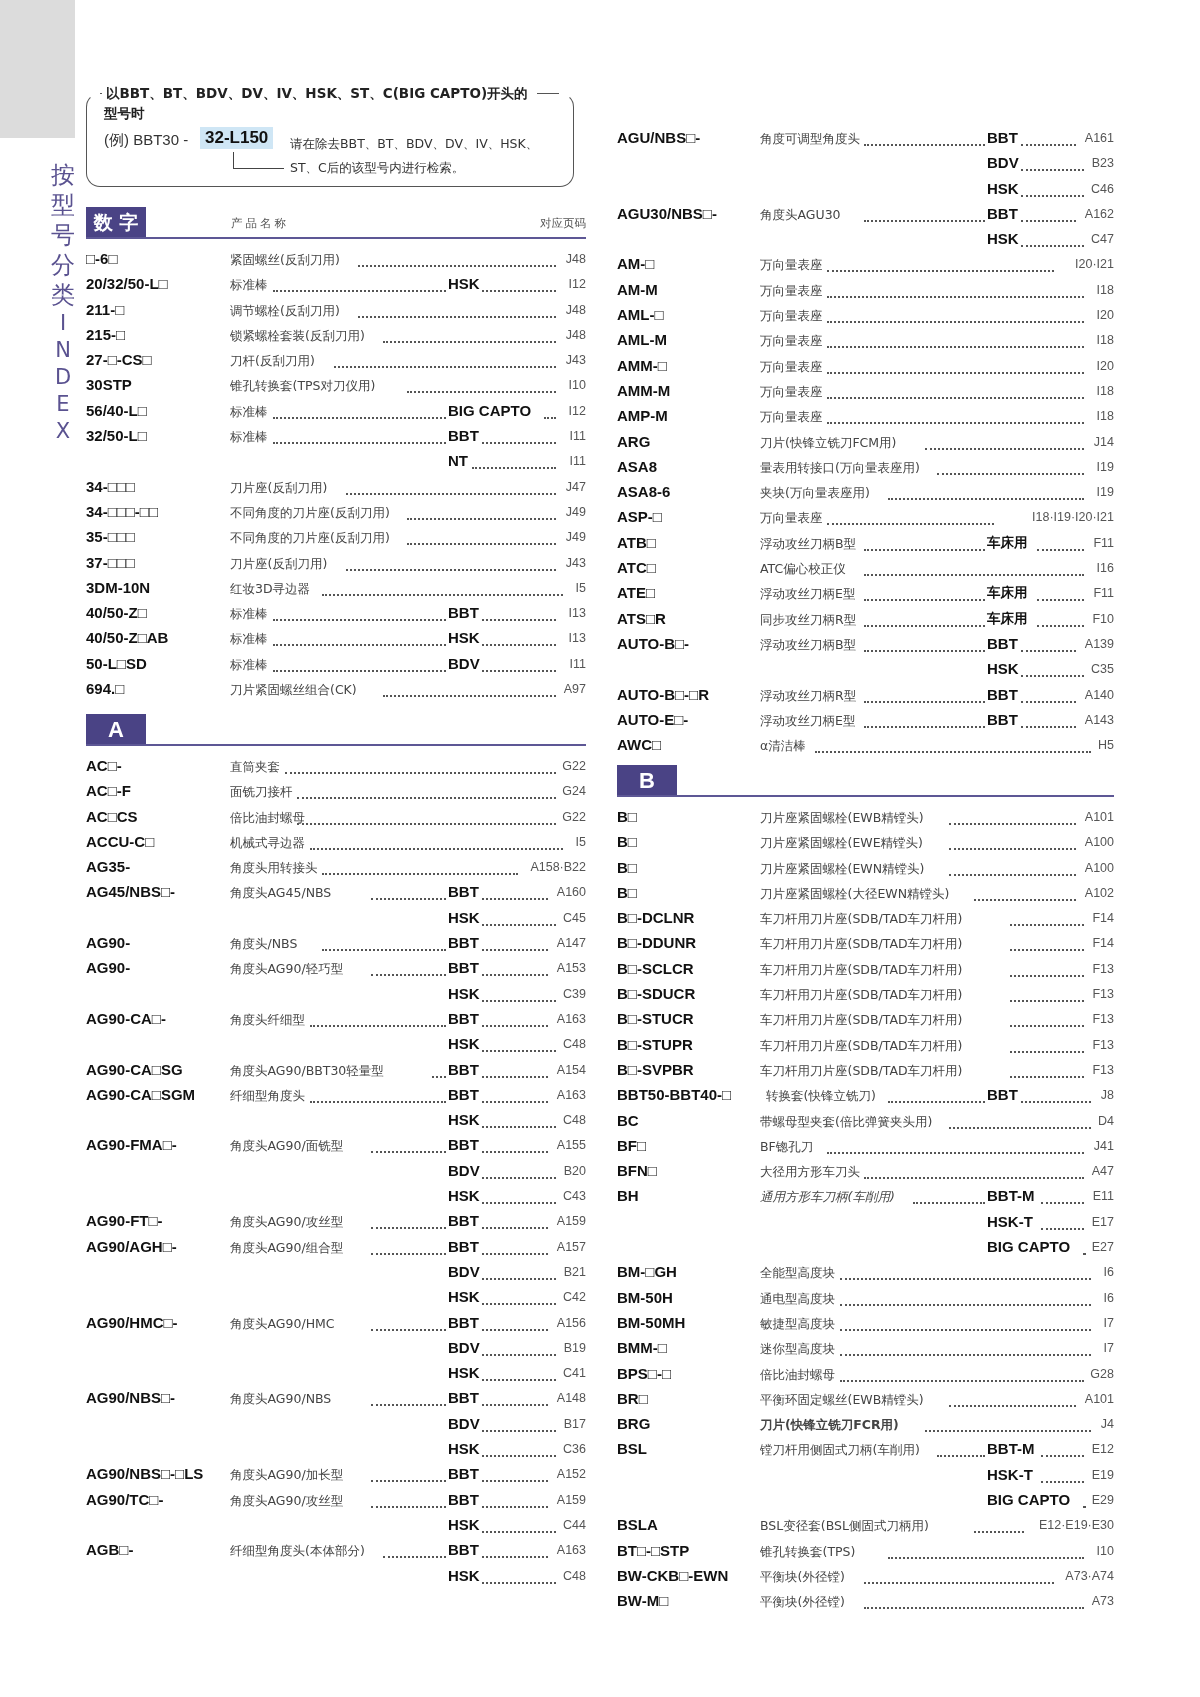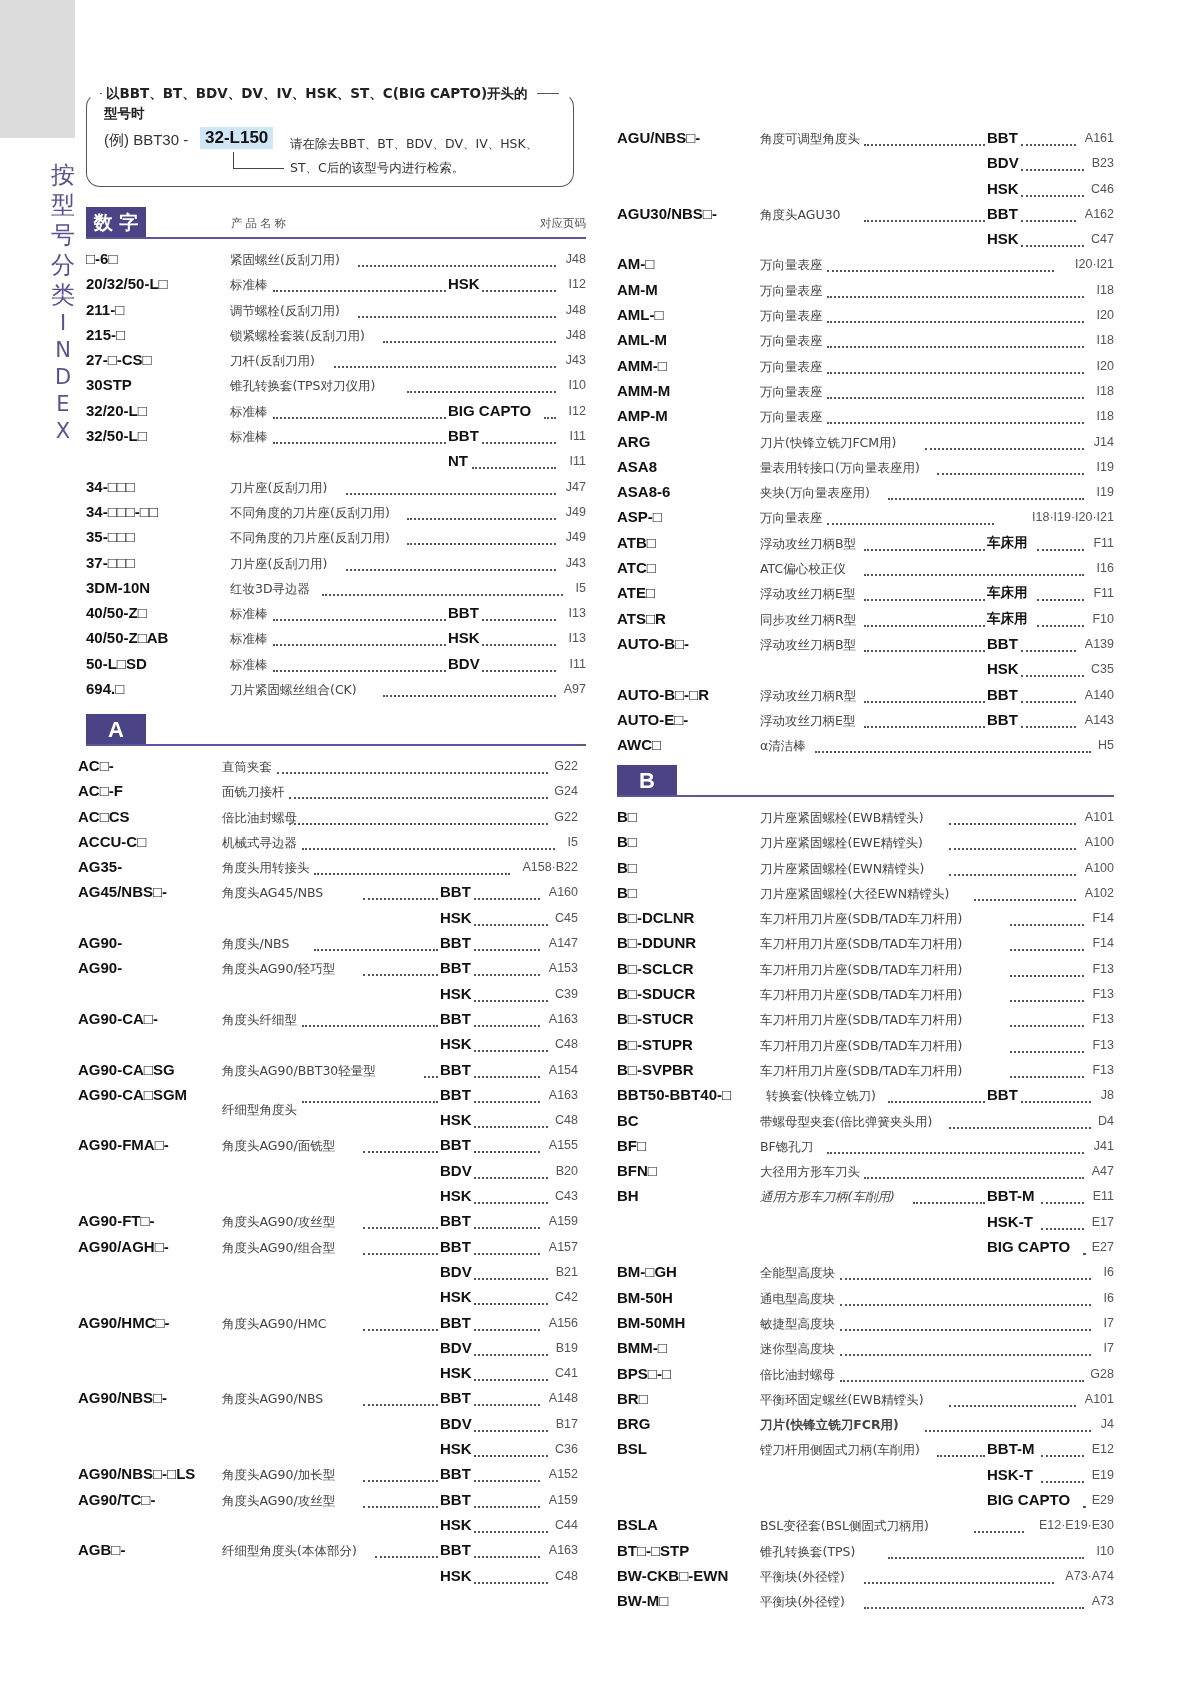--- a/index.html
+++ b/index.html
@@ -107,21 +107,21 @@
       <span class="leader" style="left: 248px; width: 221.5px;"></span>
       <span class="page">J43</span>
     </div>
     <div class="row">
       <span class="code">30STP</span>
       <span class="desc" style="left: 144px;">锥孔转换套(TPS对刀仪用)</span>
       <span class="leader" style="left: 321px; width: 148.5px;"></span>
       <span class="page">I10</span>
     </div>
     <div class="row">
-      <span class="code">32/20-L□</span>
+      <span class="code">56/40-L□</span>
       <span class="desc" style="left: 144px;">标准棒</span>
       <span class="leader" style="left: 187px; width: 173px;"></span>
       <span class="kind" style="left: 362px;">BIG CAPTO</span>
       <span class="leader" style="left: 458px; width: 11.5px;"></span>
       <span class="page">I12</span>
     </div>
     <div class="row">
       <span class="code">32/50-L□</span>
       <span class="desc" style="left: 144px;">标准棒</span>
       <span class="leader" style="left: 187px; width: 173px;"></span>
@@ -193,21 +193,21 @@
       <span class="desc" style="left: 144px;">刀片紧固螺丝组合(CK)</span>
       <span class="leader" style="left: 297px; width: 172.5px;"></span>
       <span class="page">A97</span>
     </div>
   </div>
 
 <div class="sec-head" style="left:86px;top:714px;width:500px;">
   <div class="sec-tag" style="width:60px;font-family:'Liberation Sans',sans-serif;font-size:22px;">A</div>
   <div class="sec-line"></div>
 </div>
-<div class="col" id="col-a" style="left:78px;top:754px;width:500px;">
+<div class="col" id="col-a" style="left:86px;top:754px;width:500px;">
     <div class="row">
       <span class="code">AC□-</span>
       <span class="desc" style="left: 144px;">直筒夹套</span>
       <span class="leader" style="left: 199px; width: 270.5px;"></span>
       <span class="page">G22</span>
     </div>
     <div class="row">
       <span class="code">AC□-F</span>
       <span class="desc" style="left: 144px;">面铣刀接杆</span>
       <span class="leader" style="left: 211px; width: 258.5px;"></span>
@@ -281,21 +281,21 @@
     <div class="row">
       <span class="code">AG90-CA□SG</span>
       <span class="desc" style="left: 144px;">角度头AG90/BBT30轻量型</span>
       <span class="leader" style="left: 346px; width: 14px;"></span>
       <span class="kind" style="left: 362px;">BBT</span>
       <span class="leader" style="left: 396px; width: 66px;"></span>
       <span class="page">A154</span>
     </div>
     <div class="row">
       <span class="code">AG90-CA□SGM</span>
-      <span class="desc" style="left: 144px; margin-top: 14px;">纤细型角度头</span>
+      <span class="desc" style="left: 144px;">纤细型角度头</span>
       <span class="leader" style="left: 224px; width: 136px;"></span>
       <span class="kind" style="left: 362px;">BBT</span>
       <span class="leader" style="left: 396px; width: 66px;"></span>
       <span class="page">A163</span>
     </div>
     <div class="row">
       <span class="kind" style="left: 362px;">HSK</span>
       <span class="leader" style="left: 396px; width: 73.5px;"></span>
       <span class="page">C48</span>
     </div>

